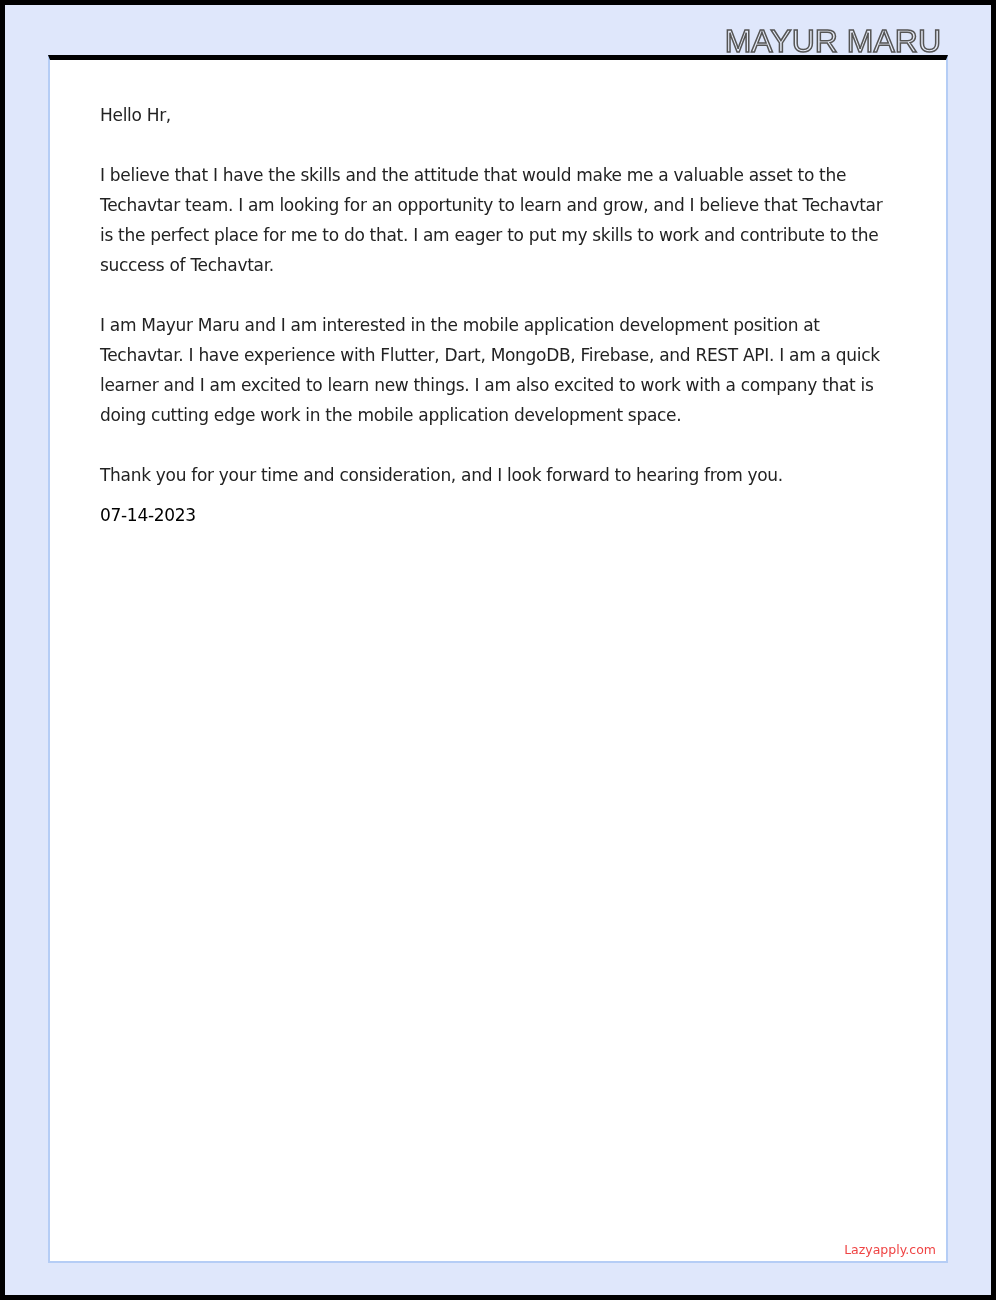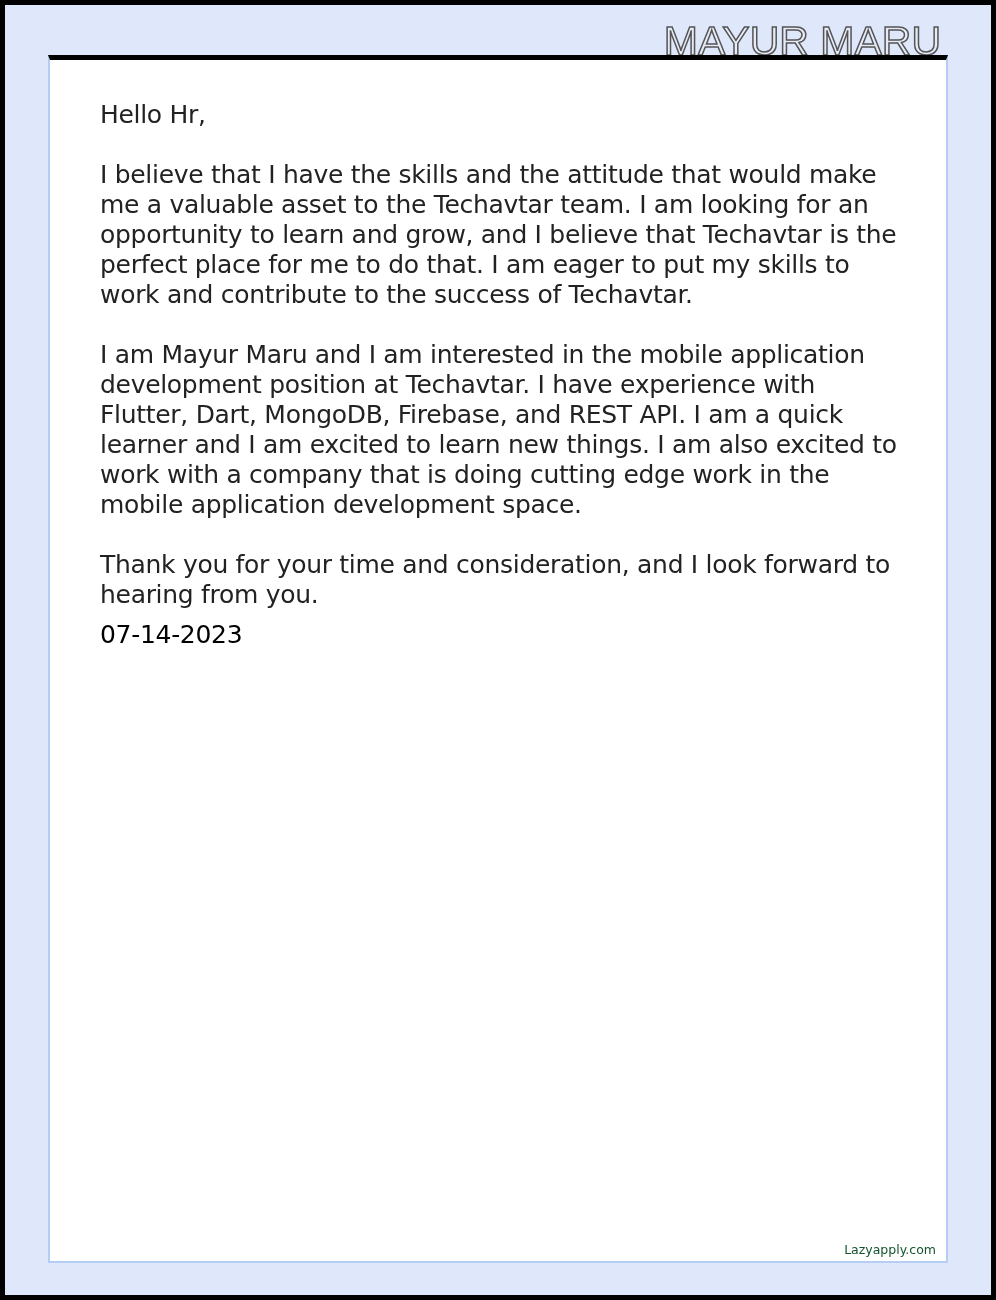--- a/index.html
+++ b/index.html
@@ -5,46 +5,46 @@
   html, body { margin:0; padding:0; }
   body {
     width:996px; height:1300px; box-sizing:border-box;
     background:#dfe7fb; border:5px solid #000;
     position:relative; overflow:hidden;
     font-family:"DejaVu Sans","Liberation Sans",sans-serif;
   }
   .name {
     position:absolute; right:50px; top:12px;
     font-family:"Liberation Sans","DejaVu Sans",sans-serif;
-    font-size:41px; letter-spacing:0px;
+    font-size:32px; letter-spacing:0px;
     color:#e6ebf7;
     -webkit-text-stroke:1.5px #555;
     line-height:48px;
   }
   .page {
     position:absolute; left:43px; top:50px;
     width:900px; height:1208px; box-sizing:border-box;
     background:#fff;
     border-top:5px solid #000;
     border-left:2px solid #b5cdf5;
     border-right:2px solid #b5cdf5;
     border-bottom:2px solid #b5cdf5;
   }
   .content {
     position:absolute; left:50px; top:40px; width:800px;
-    font-size:25px; line-height:30px; color:#222;
+    font-size:17px; line-height:30px; color:#222;
     font-family:"DejaVu Sans","Liberation Sans",sans-serif;
     letter-spacing:-0.3px;
   }
   .content p { margin:0 0 30px 0; }
   .content p.closing { margin-bottom:10px; }
   .date { color:#000000; }
   .footer {
     position:absolute; right:10px; bottom:4px;
-    font-size:12.5px; color:#14532d;
+    font-size:12.5px; color:#ef4444;
     font-family:"DejaVu Sans","Liberation Sans",sans-serif;
   }
 </style>
 </head>
 <body>
 
 <div class="name">MAYUR MARU</div>
 
 <div class="page">
   <div class="content">

